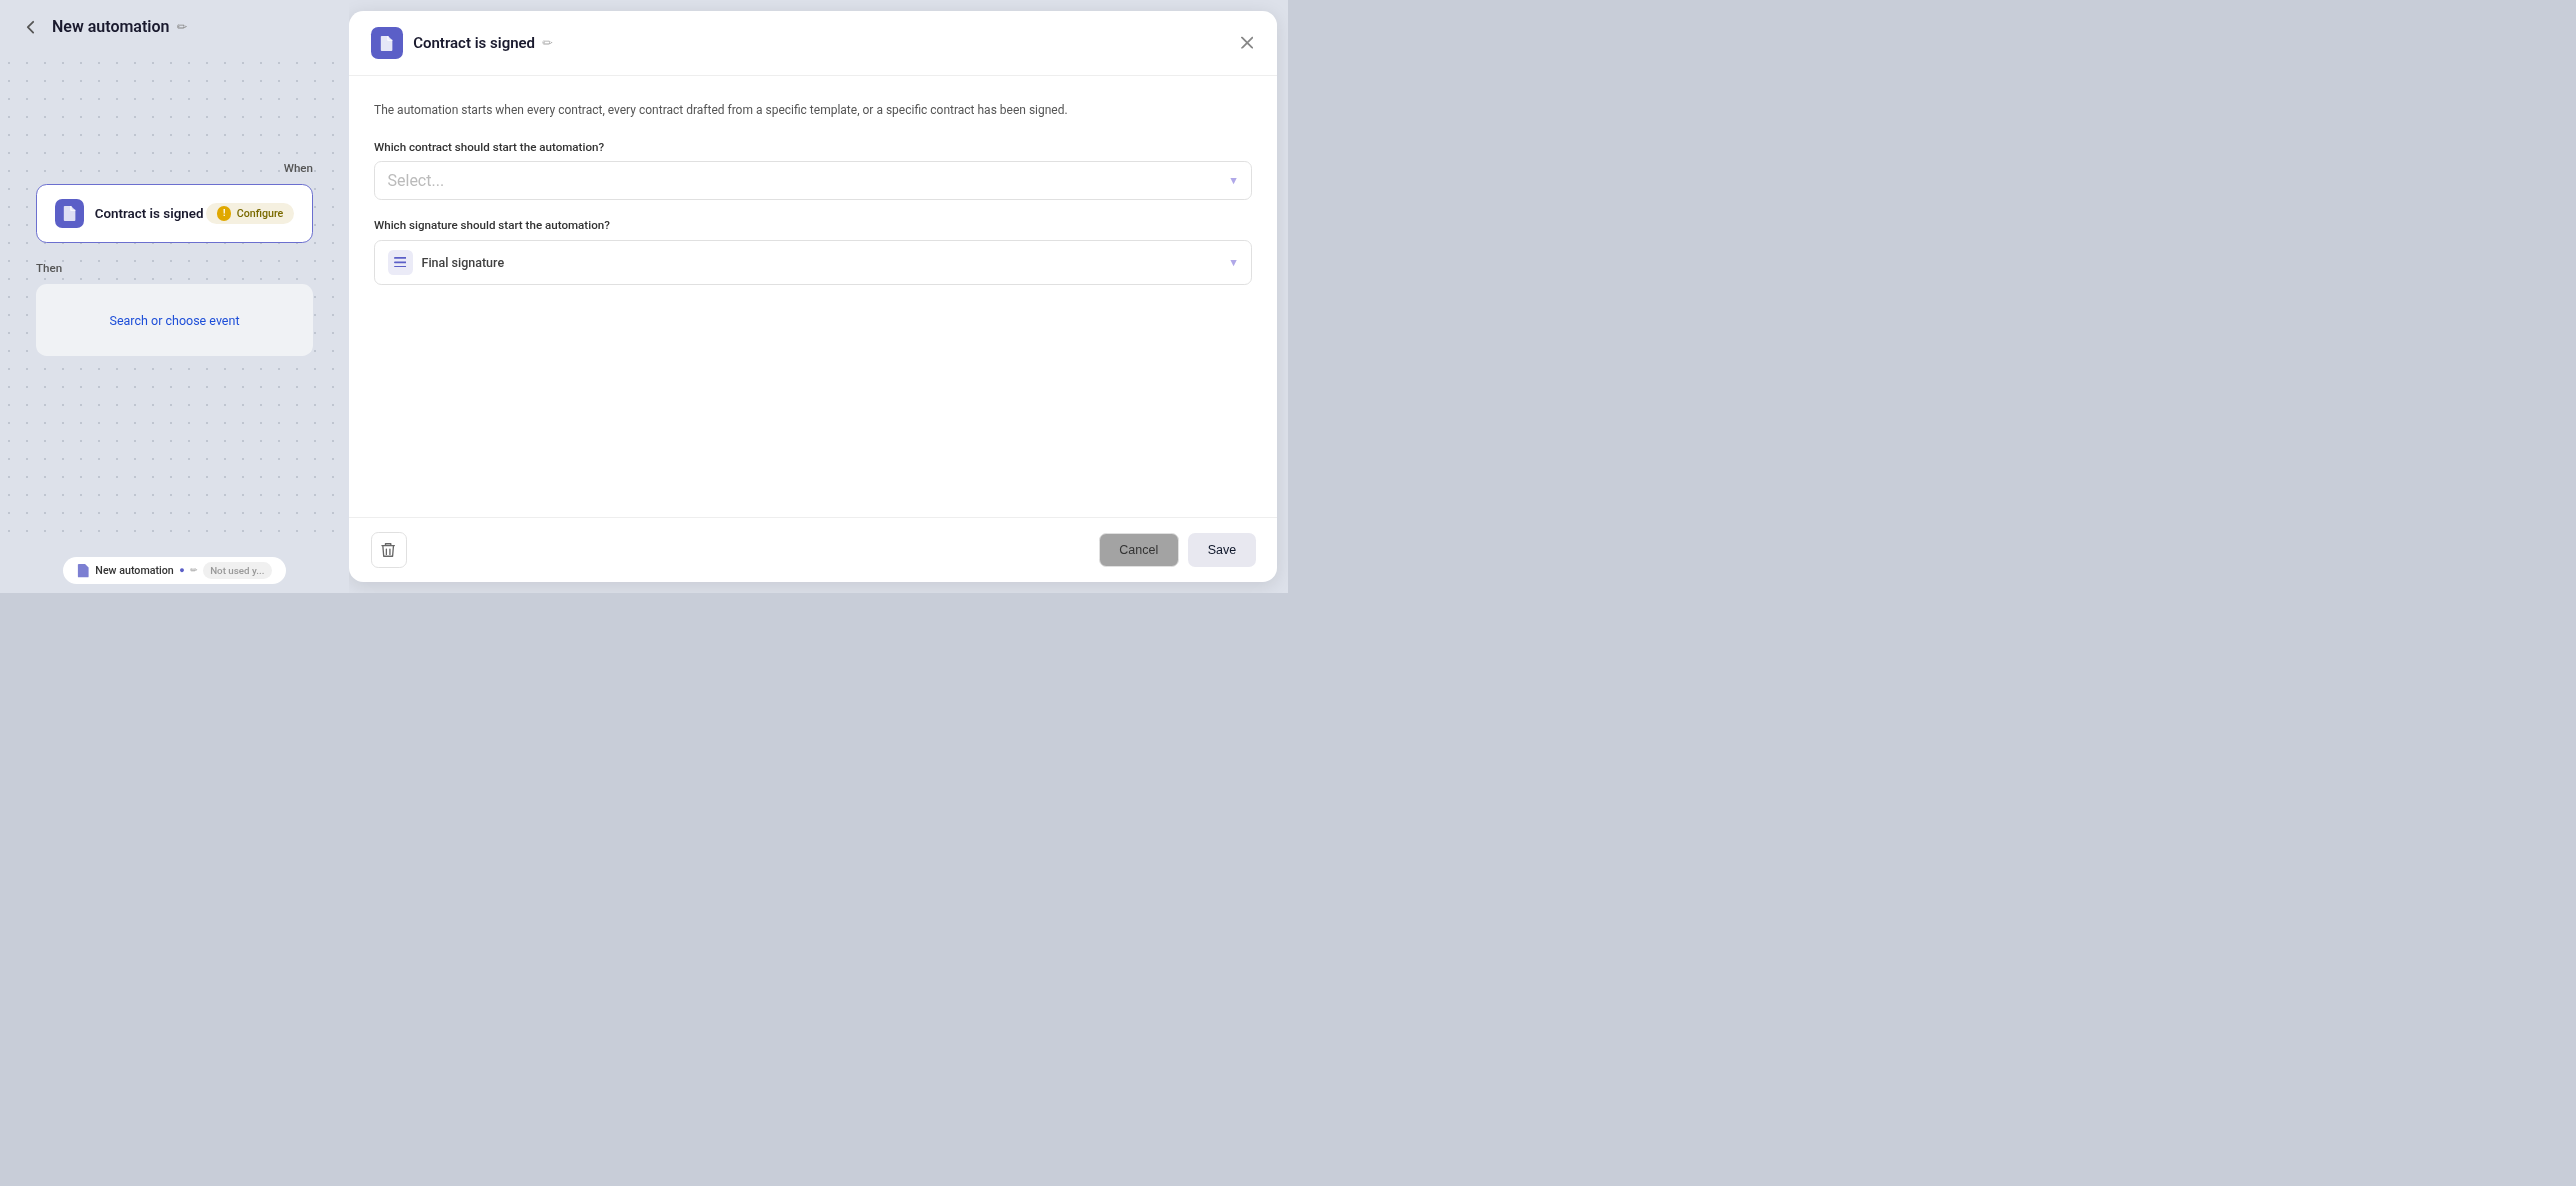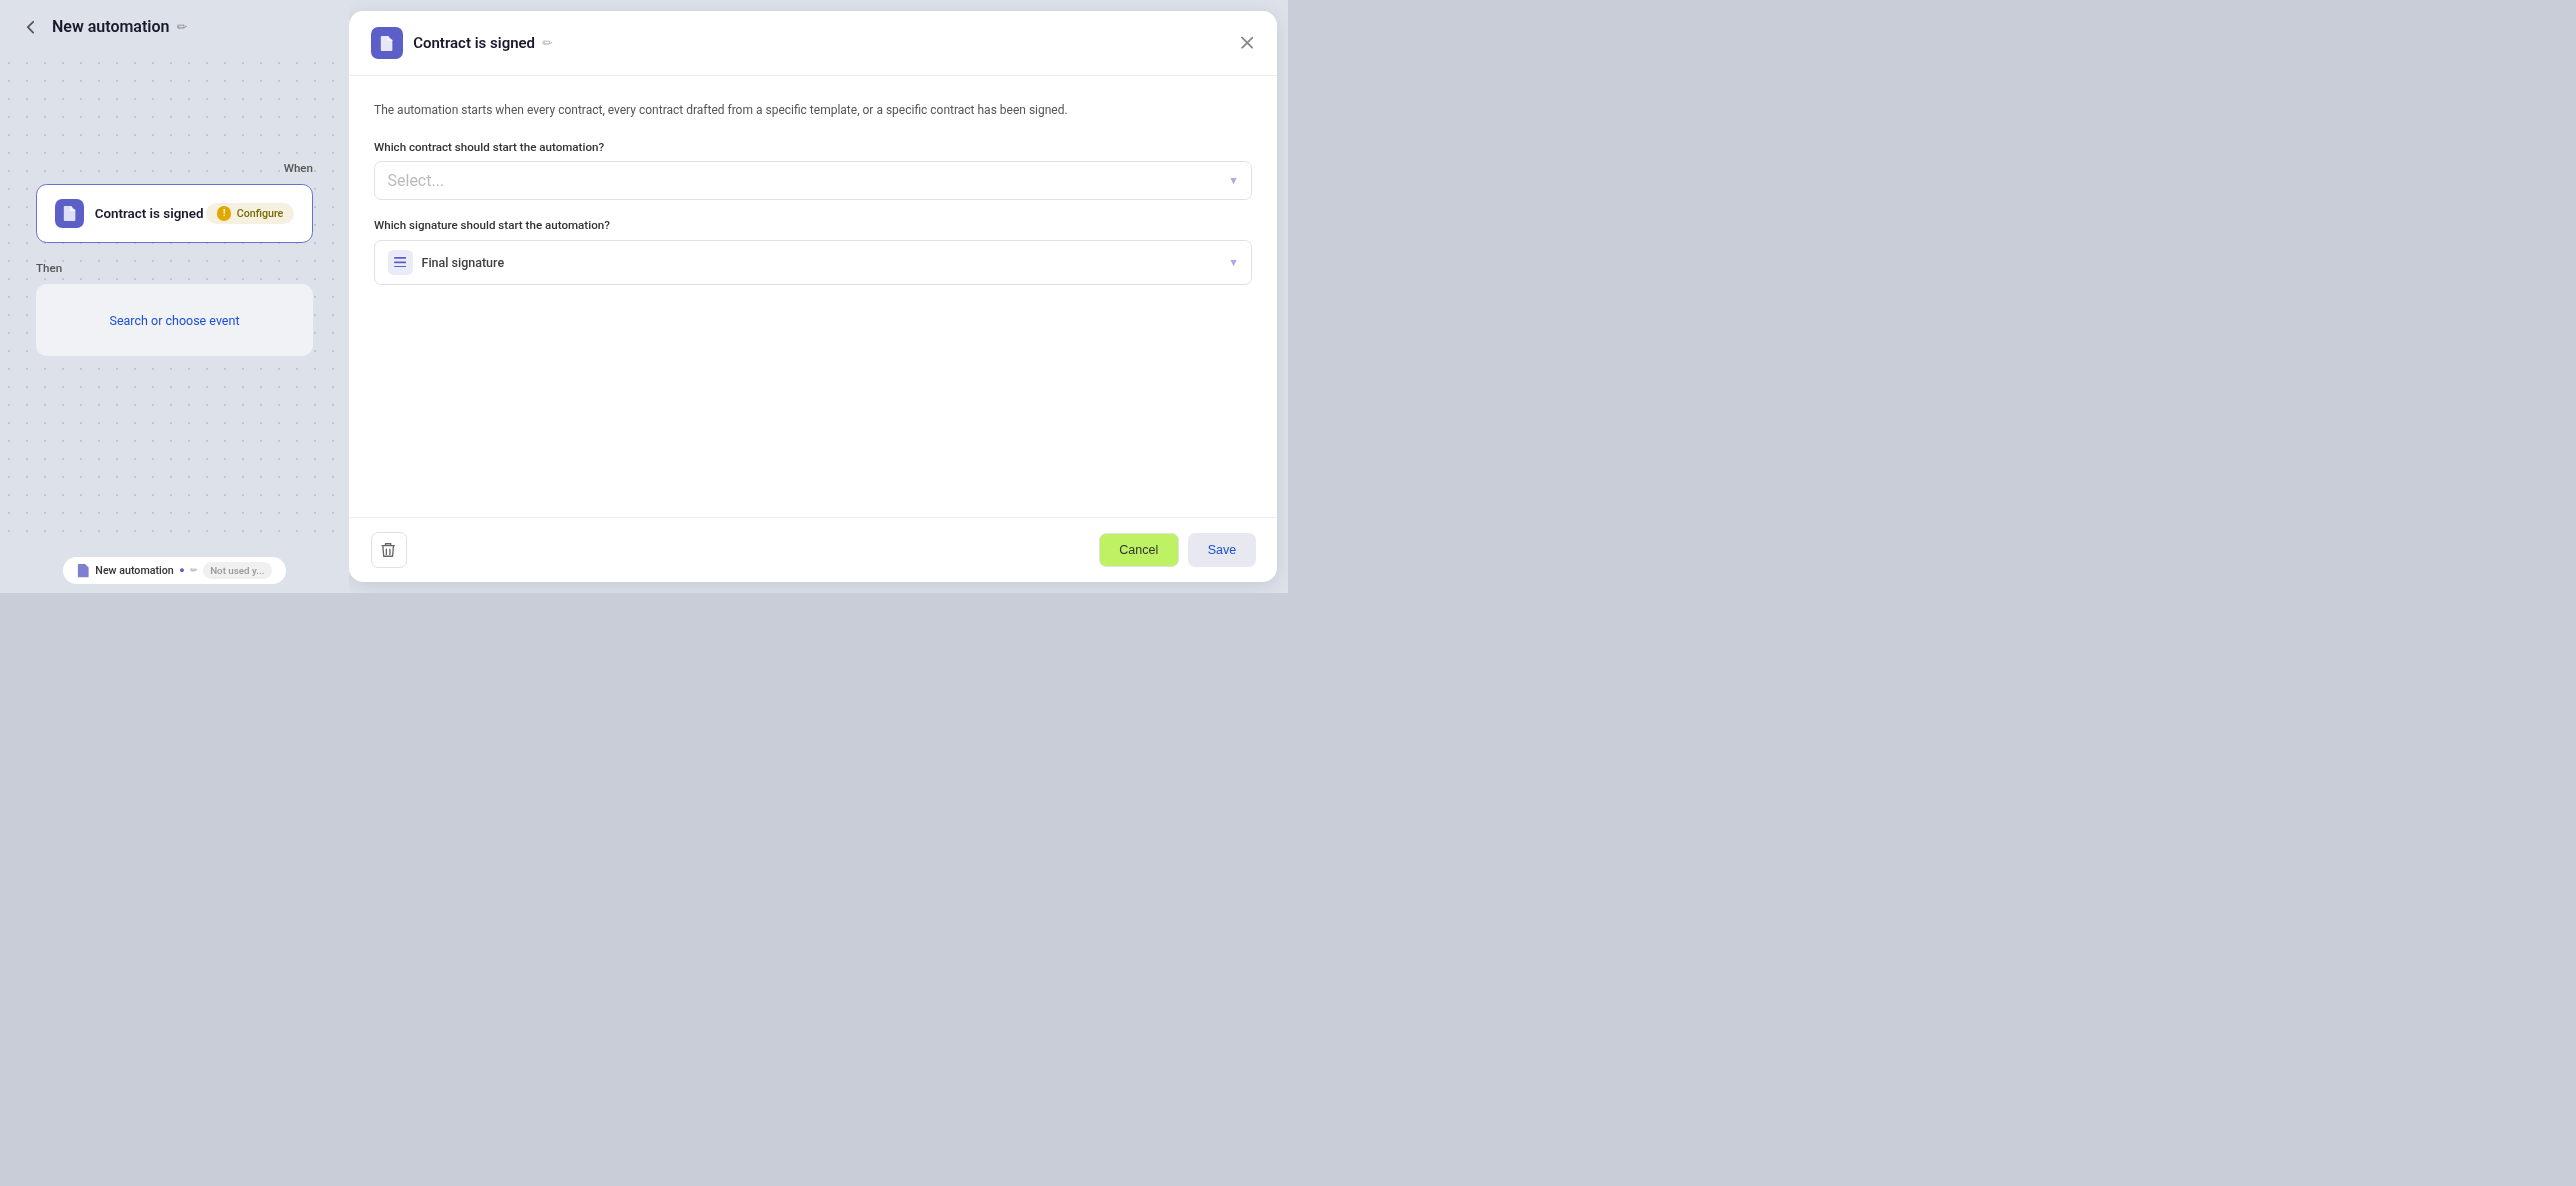--- a/index.html
+++ b/index.html
@@ -345,33 +345,33 @@
 
     .footer-right {
       display: flex;
       gap: 9px;
     }
 
     .cancel-btn {
       padding: 9px 19.7px;
       border: 1.3px solid #e0e0e0;
       border-radius: 7.2px;
-      background: #bef264;
+      background: #a3a3a3;
       color: #333;
       font-size: 12.5px;
       font-weight: 500;
       cursor: pointer;
     }
 
     .save-btn {
       padding: 9px 19.7px;
       border: none;
       border-radius: 7.2px;
       background: #e8e8f0;
-      color: #1d4ed8;
+      color: #0f172a;
       font-size: 12.5px;
       font-weight: 500;
       cursor: not-allowed;
     }
 
     .not-used-badge {
       font-size: 9.8px;
       color: #999;
       background: #f0f0f0;
       padding: 2.7px 7.2px;

